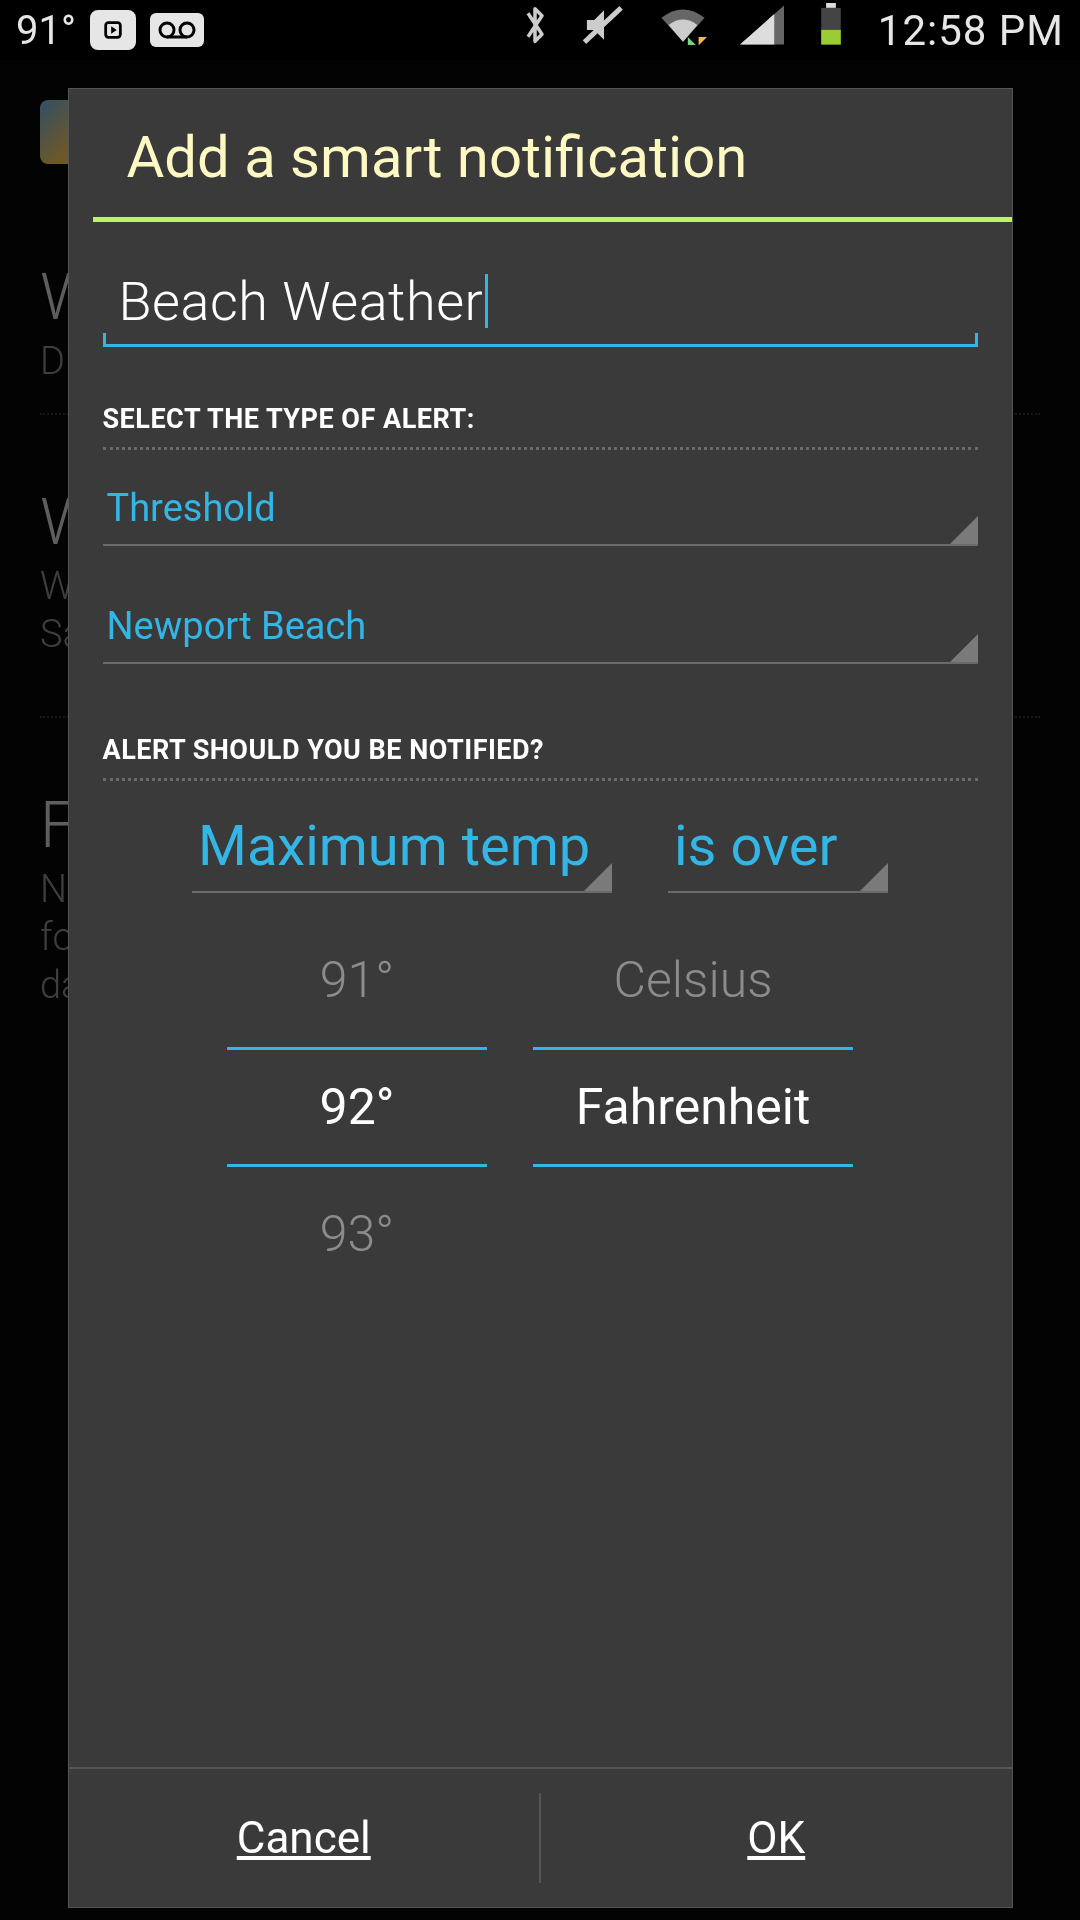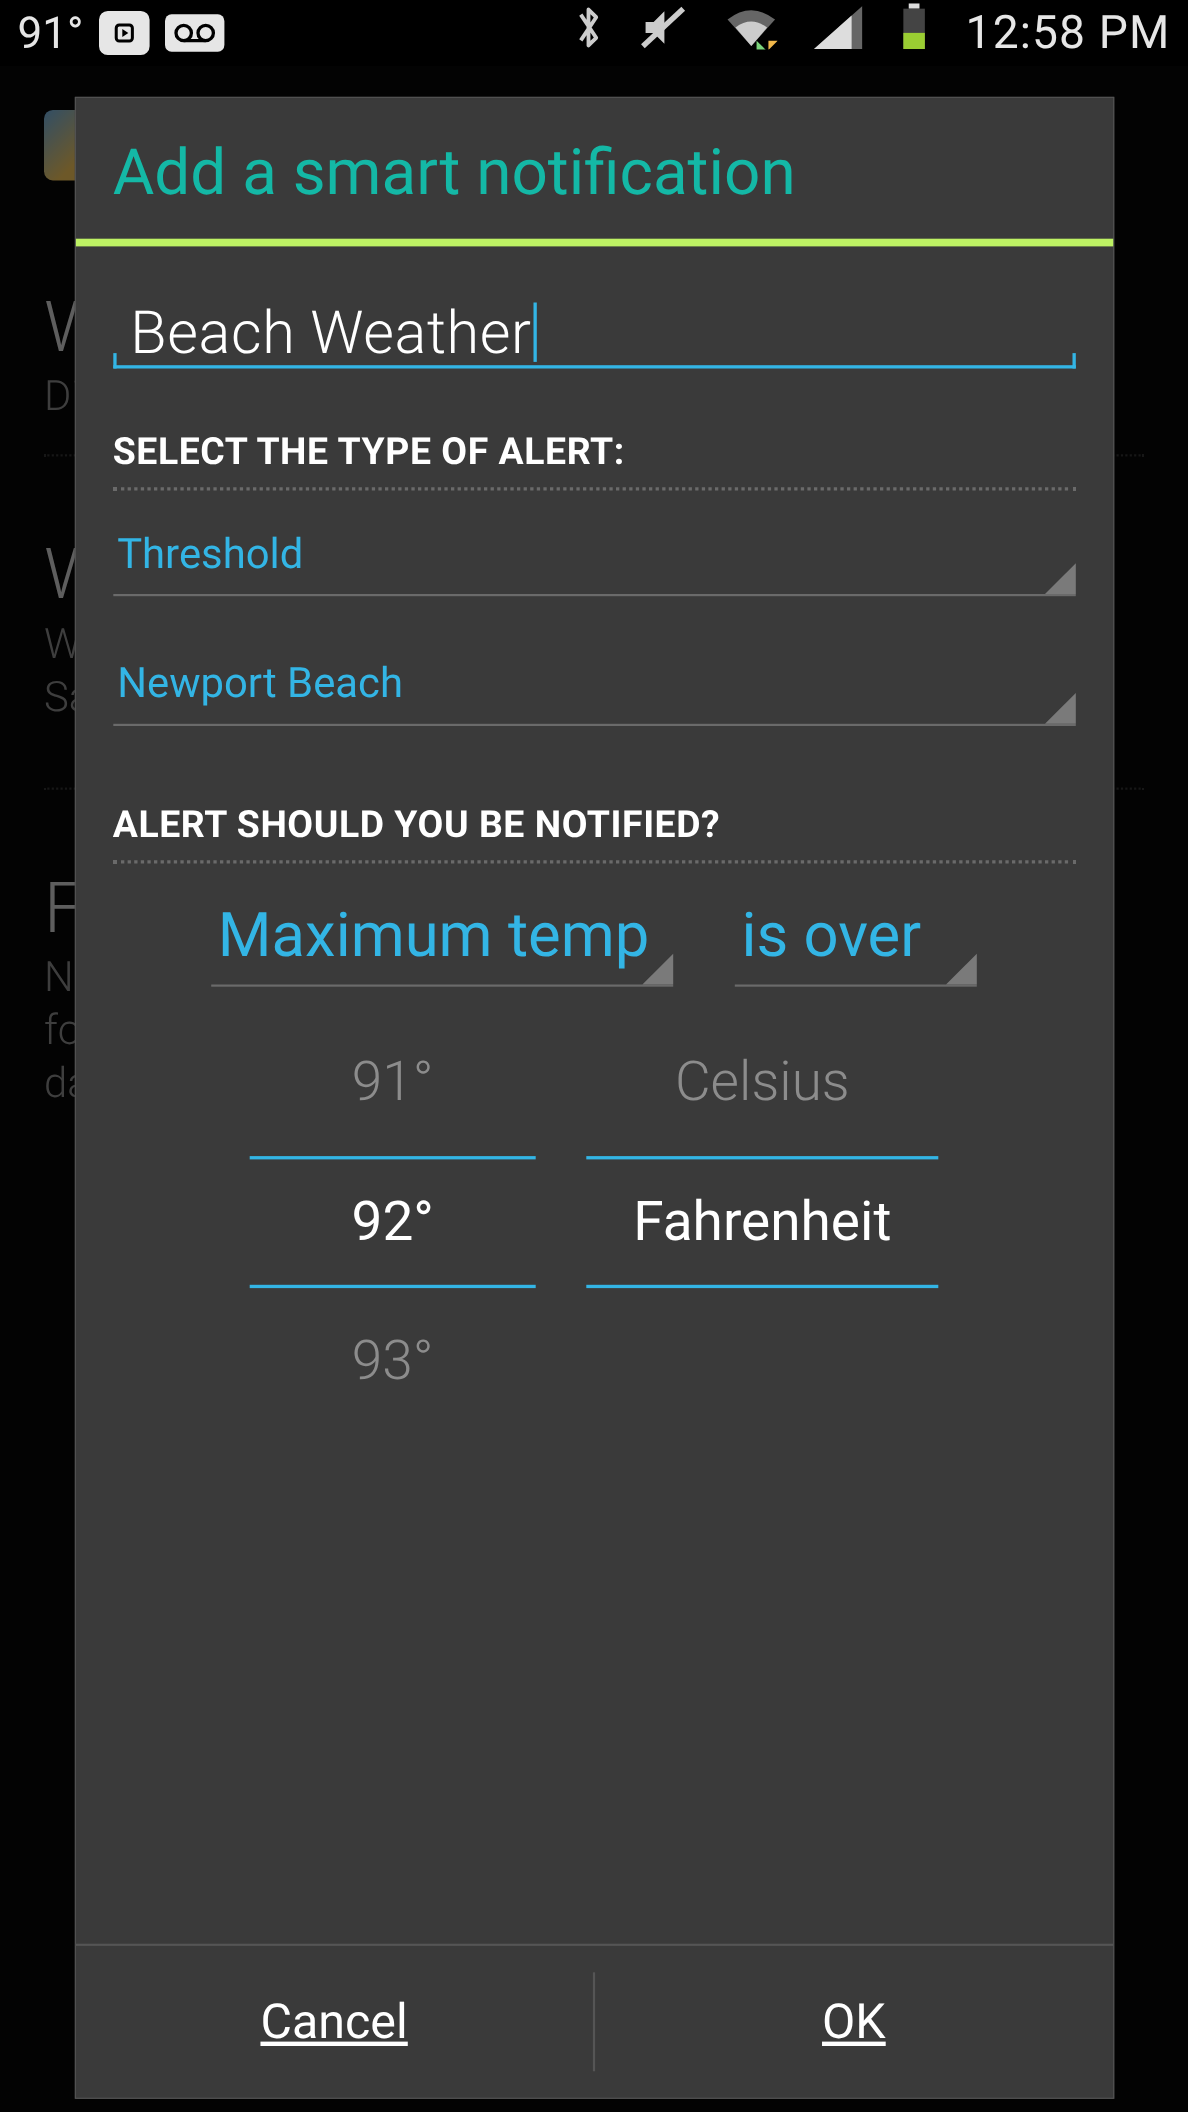--- a/index.html
+++ b/index.html
@@ -61,60 +61,61 @@
   .dialog {
     margin-top: 28px;
     width: 945px;
     height: 1820px;
     background:#3a3a3a;
     border:1px solid #555;
     display:flex; flex-direction:column;
     position:relative;
   }
   .dialog-title {
-    color:#14b8a6;
+    color:#fef9c3;
     font-size:58px;
     font-weight:400;
     padding: 34px 34px 26px 34px;
-    border-bottom:7px solid #bef264;
+    border-bottom:5px solid #bef264;
+    margin-left:24px;
   }
   .dialog-body {
     flex:1;
     padding: 40px 34px 0 34px;
     overflow:hidden;
   }
   
   .text-field {
     position:relative;
     margin-bottom: 56px;
   }
   .text-field .value {
     font-size:54px; color:#fff; font-weight:300;
-    padding: 8px 6px 0 16px;
+    padding: 8px 6px 14px 16px;
     letter-spacing:0.5px;
   }
   .text-field .underline {
     position:absolute; left:0; right:0; bottom:0;
     height:14px;
     border-left:3px solid #33b5e5;
     border-right:3px solid #33b5e5;
     border-bottom:3px solid #33b5e5;
   }
   .cursor {
     display:inline-block;
     width:3px; height:54px;
     background:#33b5e5;
     vertical-align:-8px;
     margin-left:2px;
     animation: blink 1s step-start infinite;
   }
   @keyframes blink { 50% { opacity:0; } }
   
   .section-header {
-    font-size:34px;
+    font-size:27px;
     color:#fff;
     font-weight:700;
     letter-spacing:0.5px;
     padding-bottom:12px;
     border-bottom:3px dotted #6a6a6a;
     margin-bottom: 22px;
   }
   
   .spinner {
     position:relative;

